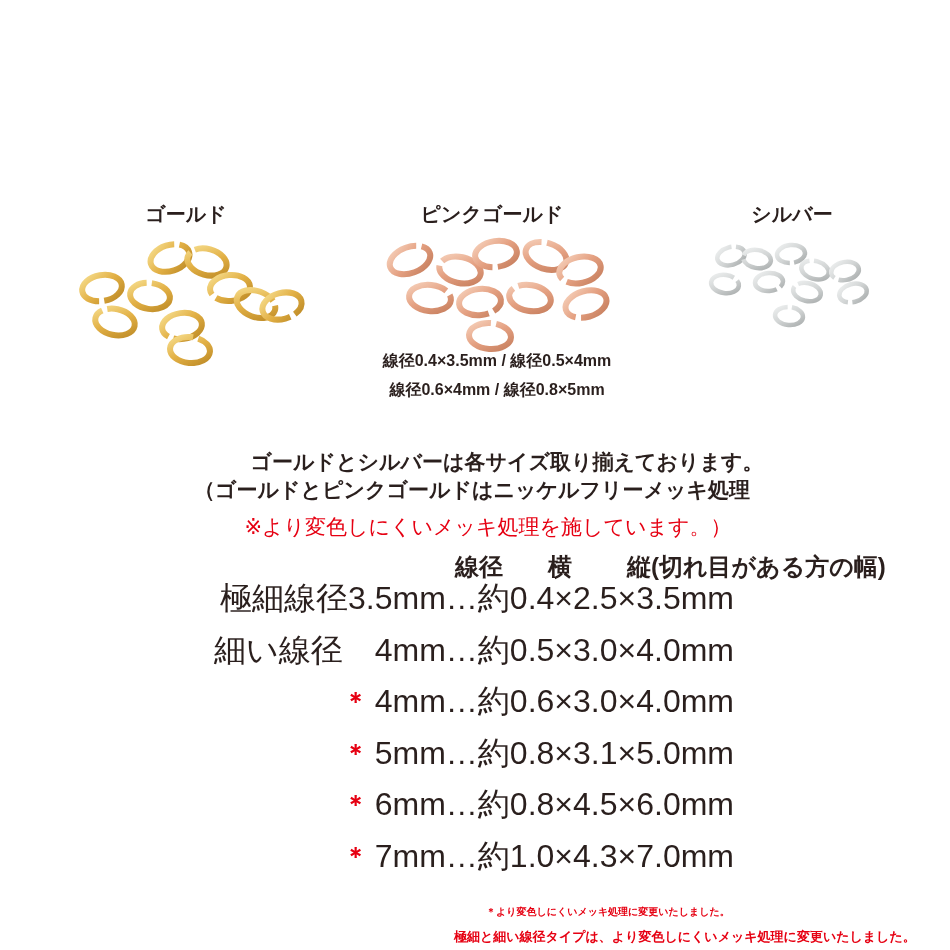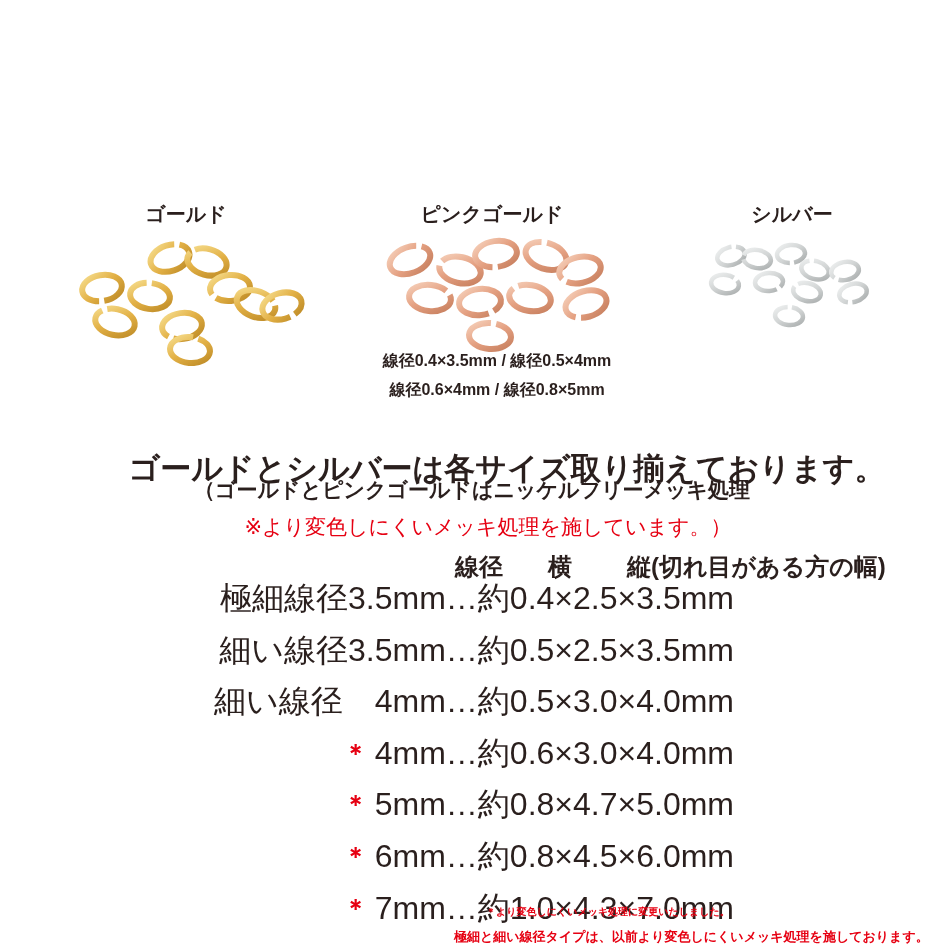--- a/index.html
+++ b/index.html
@@ -29,21 +29,21 @@
   .rings-pink{left:368px;top:226px;}
   .rings-silver{left:693px;top:236px;}
   
   .pink-caption{
     position:absolute;top:346px;left:497px;transform:translateX(-50%);
     font-size:16px;font-weight:700;line-height:29px;text-align:center;white-space:nowrap;
   }
   
   .note-main{
     position:absolute;top:448px;left:507px;transform:translateX(-50%);
-    font-size:31px;font-weight:800;white-space:nowrap;
+    font-size:21px;font-weight:800;white-space:nowrap;
   }
   .note-sub{
     position:absolute;top:476px;left:472px;transform:translateX(-50%);
     font-size:21px;font-weight:700;white-space:nowrap;
   }
   .note-sub-red{
     position:absolute;top:513px;left:488px;transform:translateX(-50%);
     font-size:21px;font-weight:400;white-space:nowrap;color:var(--accent-red,#e60012);
   }
   
@@ -157,24 +157,23 @@
   <div class="note-main">ゴールドとシルバーは各サイズ取り揃えております。</div>
   <div class="note-sub">（ゴールドとピンクゴールドはニッケルフリーメッキ処理</div>
   <div class="note-sub-red">※より変色しにくいメッキ処理を施しています。）</div>
 
   <span class="col-h col-h1">線径</span>
   <span class="col-h col-h2">横</span>
   <span class="col-h col-h3">縦(切れ目がある方の幅)</span>
 
   <div class="size-rows">
     <div class="size-row"><span class="size-marker"></span><span>極細線径3.5mm</span><span>…</span><span>約0.4×2.5×3.5mm</span></div>
-    <div class="size-row"><span class="size-marker"></span><span>細い線径3.5mm</span><span>…</span><span>約0.5×2.5×3.5mm</span></div>
     <div class="size-row"><span class="size-marker"></span><span>細い線径　4mm</span><span>…</span><span>約0.5×3.0×4.0mm</span></div>
     <div class="size-row"><span class="size-marker">＊</span><span>4mm</span><span>…</span><span>約0.6×3.0×4.0mm</span></div>
-    <div class="size-row"><span class="size-marker">＊</span><span>5mm</span><span>…</span><span>約0.8×4.7×5.0mm</span></div>
+    <div class="size-row"><span class="size-marker">＊</span><span>5mm</span><span>…</span><span>約0.8×3.1×5.0mm</span></div>
     <div class="size-row"><span class="size-marker">＊</span><span>6mm</span><span>…</span><span>約0.8×4.5×6.0mm</span></div>
     <div class="size-row"><span class="size-marker">＊</span><span>7mm</span><span>…</span><span>約1.0×4.3×7.0mm</span></div>
   </div>
 
   <div class="footnote-1">＊より変色しにくいメッキ処理に変更いたしました。</div>
-  <div class="footnote-2">極細と細い線径タイプは、以前より変色しにくいメッキ処理を施しております。</div>
+  <div class="footnote-2">極細と細い線径タイプは、より変色しにくいメッキ処理に変更いたしました。</div>
 
 </div>
 
 </body></html>

